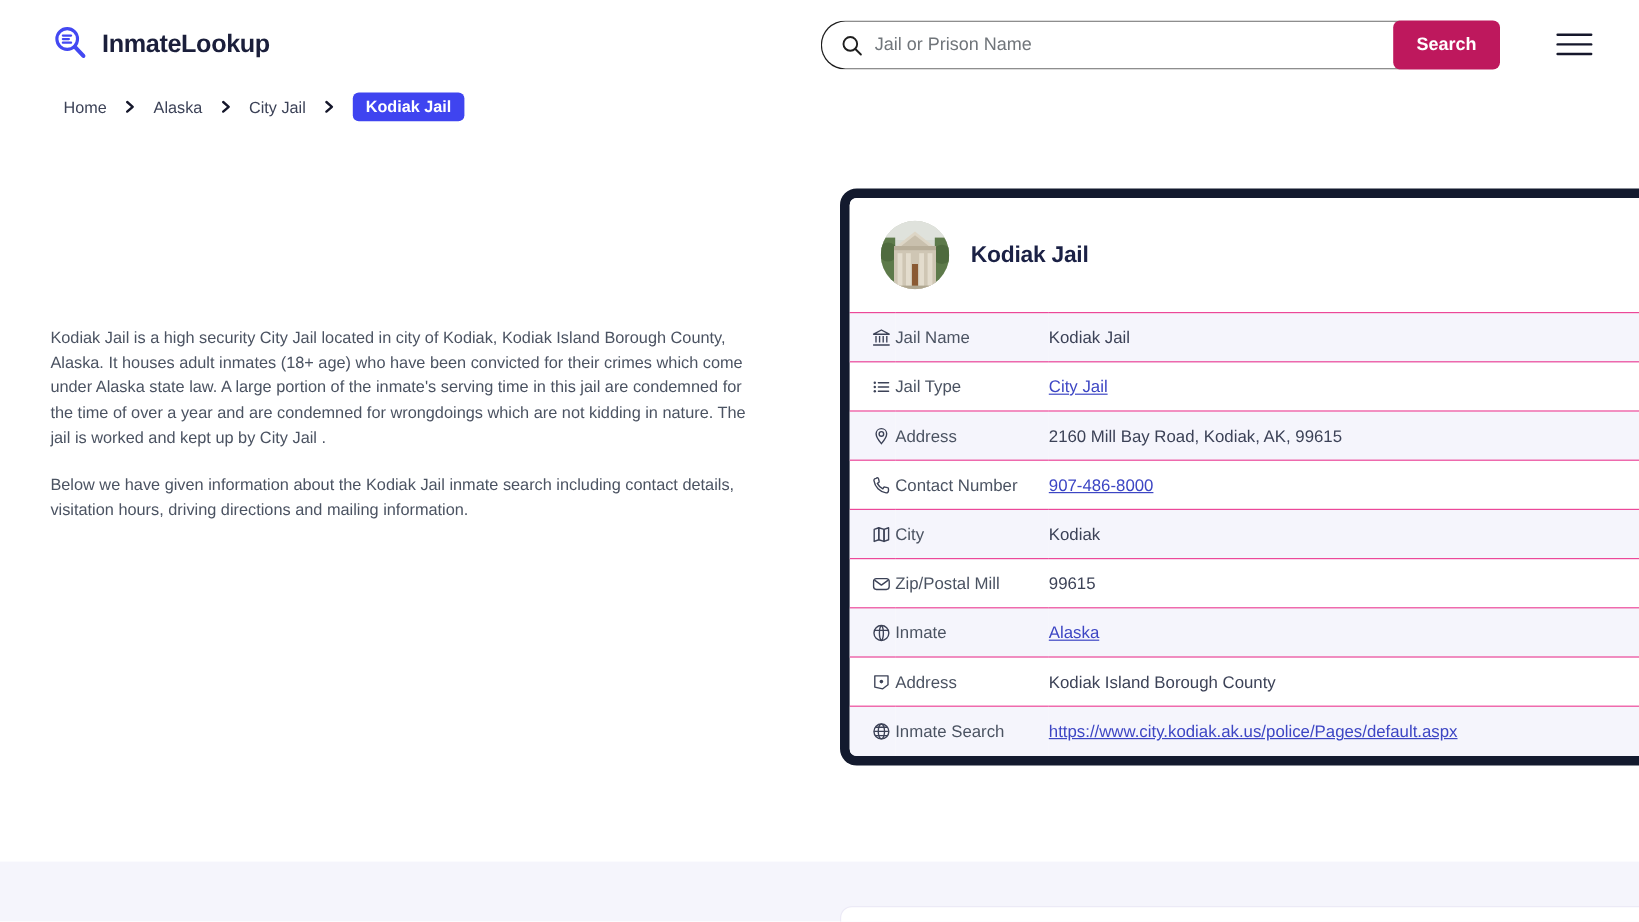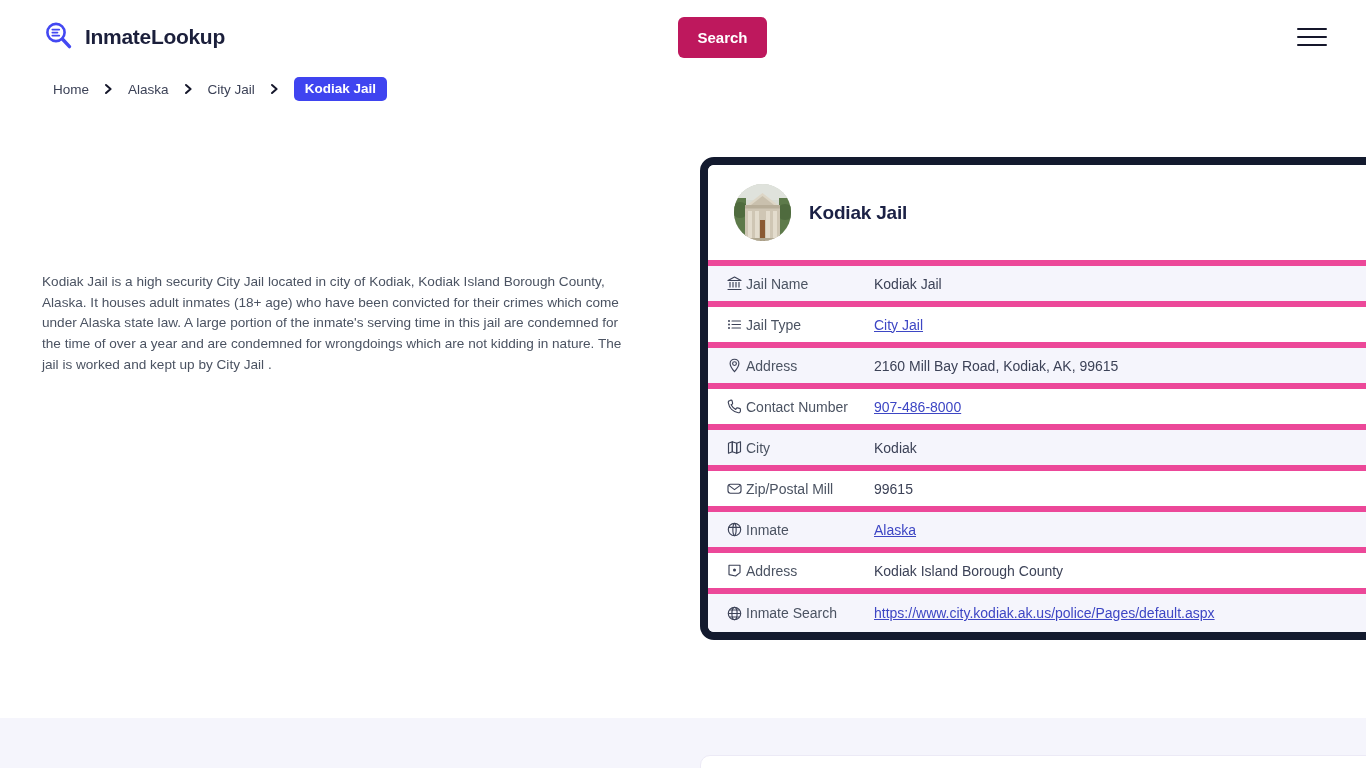--- a/index.html
+++ b/index.html
@@ -126,21 +126,21 @@
   .card-title {
     font-size:19px; font-weight:700; color:#1b2145;
     letter-spacing:-0.2px;
   }
 
   .info-table { width:100%; border-collapse:collapse; }
   .info-row { height:41px; }
   .info-row.alt { background:#f5f5fc; }
   .info-row td {
     padding:0; vertical-align:middle;
-    border-top:6px solid #ec4899;
+    border-top:1px solid #ec4899;
   }
   .cell-icon { width:38px; padding-left:18px !important; }
   .cell-icon svg { display:block; width:17px; height:17px; }
   .cell-label {
     font-size:14px; color:#4b5362; white-space:nowrap;
     padding-right:8px !important; width:128px;
   }
   .cell-value { font-size:14px; color:#3c4257; padding-right:18px !important; }
   .cell-value a { color:#3d46c4; text-decoration:underline; }
 
@@ -169,20 +169,29 @@
         <line x1="10.4" y1="10.6" x2="17.2" y2="10.6" stroke="#4348f2" stroke-width="1.9" stroke-linecap="round"></line>
         <line x1="10.4" y1="13.6" x2="15.4" y2="13.6" stroke="#4348f2" stroke-width="1.9" stroke-linecap="round"></line>
         <line x1="10.4" y1="16.6" x2="17.2" y2="16.6" stroke="#4348f2" stroke-width="1.9" stroke-linecap="round"></line>
         <line x1="20.4" y1="20" x2="27.5" y2="27.6" stroke="#4348f2" stroke-width="3.4" stroke-linecap="round"></line>
       </svg>
     </span>
     <span class="logo-text">InmateLookup</span>
   </div>
 
   <div class="search-group">
+    <div class="search-box">
+      <span class="search-icon">
+        <svg viewBox="0 0 18 18" xmlns="http://www.w3.org/2000/svg">
+          <circle cx="7.6" cy="7.6" r="5.7" fill="none" stroke="#1f1f1f" stroke-width="1.6"></circle>
+          <line x1="11.8" y1="11.8" x2="16.4" y2="16.4" stroke="#1f1f1f" stroke-width="1.6" stroke-linecap="round"></line>
+        </svg>
+      </span>
+      <input class="search-input" type="text" placeholder="Jail or Prison Name" style="">
+    </div>
     <button class="search-btn">Search</button>
   </div>
 
   <button class="menu-btn">
     <span></span>
     <span></span>
     <span></span>
   </button>
 </div>
 
@@ -203,20 +212,21 @@
   <span class="bc-sep">
     <svg class="bc-chev" viewBox="0 0 9 12" xmlns="http://www.w3.org/2000/svg">
       <polyline points="2,2 6.6,6 2,10" fill="none" stroke="#15172b" stroke-width="2" stroke-linecap="round" stroke-linejoin="round"></polyline>
     </svg>
   </span>
   <span class="bc-current">Kodiak Jail</span>
 </nav>
 
 <div class="left-col">
   <p class="body-p">Kodiak Jail is a high security City Jail located in city of Kodiak, Kodiak Island Borough County, Alaska. It houses adult inmates (18+ age) who have been convicted for their crimes which come under Alaska state law. A large portion of the inmate's serving time in this jail are condemned for the time of over a year and are condemned for wrongdoings which are not kidding in nature. The jail is worked and kept up by City Jail .</p>
+  <p class="body-p">Below we have given information about the Kodiak Jail inmate search including contact details, visitation hours, driving directions and mailing information.</p>
 </div>
 
 <div class="info-card">
 
   <div class="card-head">
     <div class="avatar">
       <svg viewBox="0 0 57 57" xmlns="http://www.w3.org/2000/svg">
         <rect width="57" height="57" fill="#d8dbd2"></rect>
         <rect y="0" width="57" height="16" fill="#dfe2dc"></rect>
         <rect x="0" y="14" width="12" height="43" fill="#5d7a4a"></rect>

